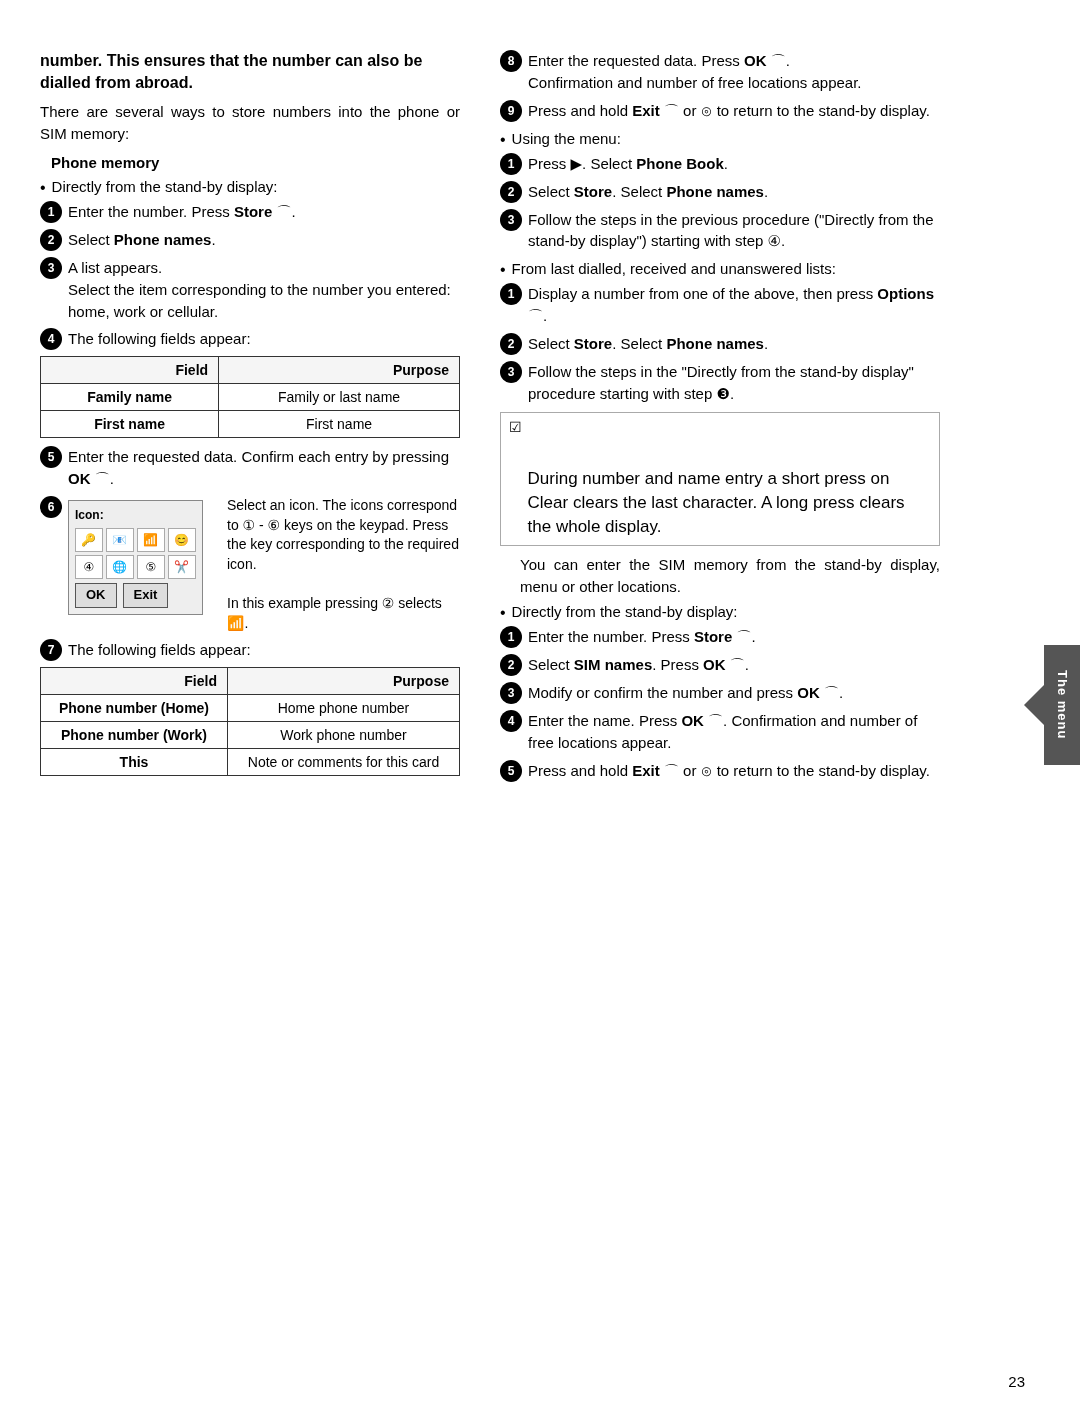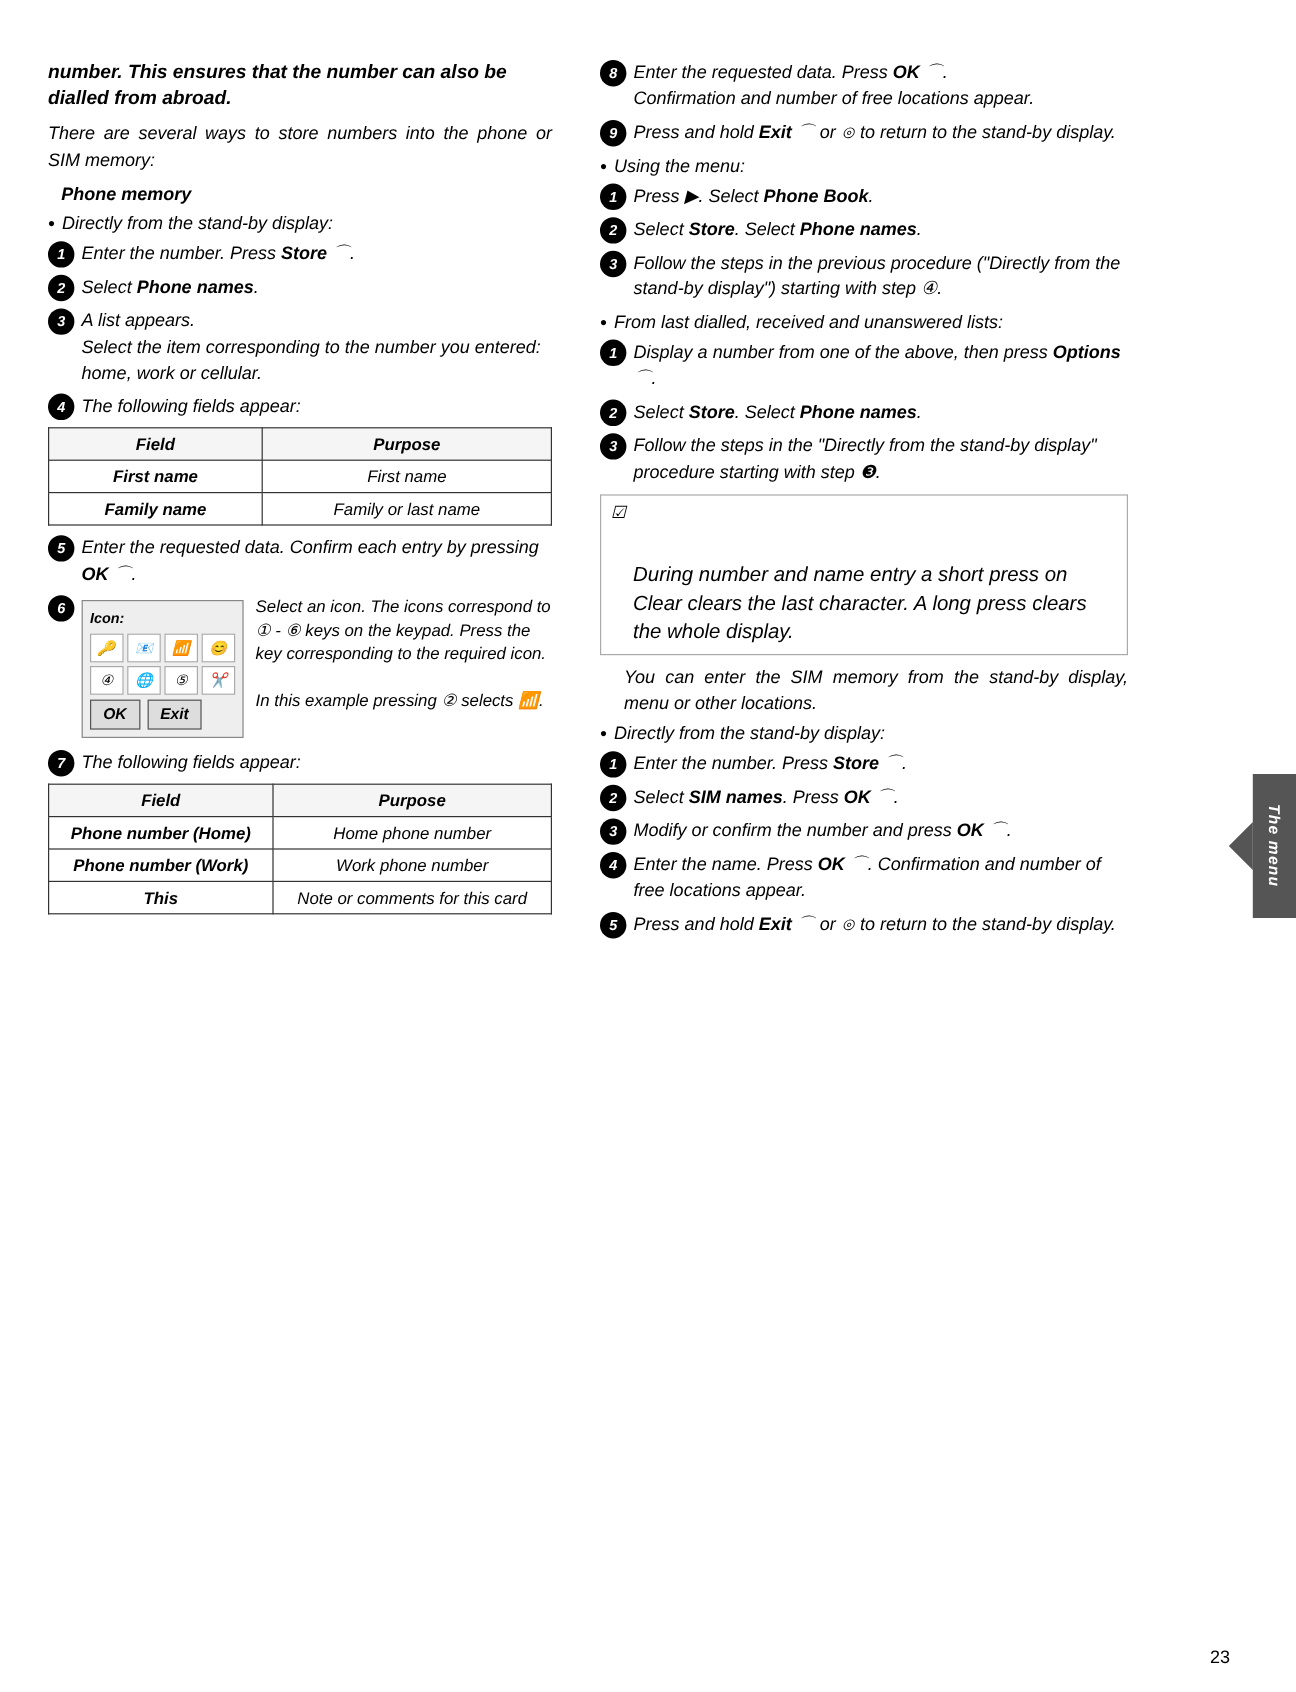--- a/index.html
+++ b/index.html
@@ -11,21 +11,20 @@
       font-size: 15px;
       color: #000;
       position: relative;
     }
 
     .page-container {
       display: flex;
       width: 1080px;
       min-height: 1410px;
       padding: 30px 16px 30px 0;
-      font-style: italic;
     }
 
     .tab-right {
       position: absolute;
       right: 0;
       top: 50%;
       transform: translateY(-50%);
       width: 36px;
       background: #555;
       color: #fff;
@@ -120,20 +119,21 @@
     }
     .data-table th, .data-table td {
       border: 1px solid #333;
       padding: 5px 10px;
       text-align: center;
       vertical-align: middle;
     }
     .data-table th {
       font-weight: bold;
       background: #f5f5f5;
+      text-align: right;
     }
     .data-table td:first-child {
       font-weight: bold;
     }
 
     
     .icon-box {
       border: 1px solid #888;
       padding: 6px;
       display: inline-block;
@@ -249,41 +249,41 @@
 
     <table class="data-table">
       <thead>
         <tr>
           <th>Field</th>
           <th>Purpose</th>
         </tr>
       </thead>
       <tbody>
         <tr>
+          <td>Family name</td>
+          <td>Family or last name</td>
+        </tr>
+        <tr>
           <td>First name</td>
           <td>First name</td>
         </tr>
-        <tr>
-          <td>Family name</td>
-          <td>Family or last name</td>
-        </tr>
       </tbody>
     </table>
 
     <div class="step-row">
       <span class="step-circle">5</span>
       <div class="step-content">
         Enter the requested data. Confirm each entry by pressing <span class="bold">OK</span> ⌒.
       </div>
     </div>
 
     <div class="step-row">
       <span class="step-circle">6</span>
       <div class="step-content">
-        <div style="display:flex; gap:10px; align-items:flex-start;">
+        <div style="display:flex; gap:24px; align-items:flex-start;">
           <div class="icon-box">
             <div style="font-size:12px; font-weight:bold; margin-bottom:4px;">Icon:</div>
             <div class="icon-grid">
               <div class="icon-cell">🔑</div>
               <div class="icon-cell">📧</div>
               <div class="icon-cell">📶</div>
               <div class="icon-cell">😊</div>
               <div class="icon-cell">④</div>
               <div class="icon-cell">🌐</div>
               <div class="icon-cell">⑤</div>

